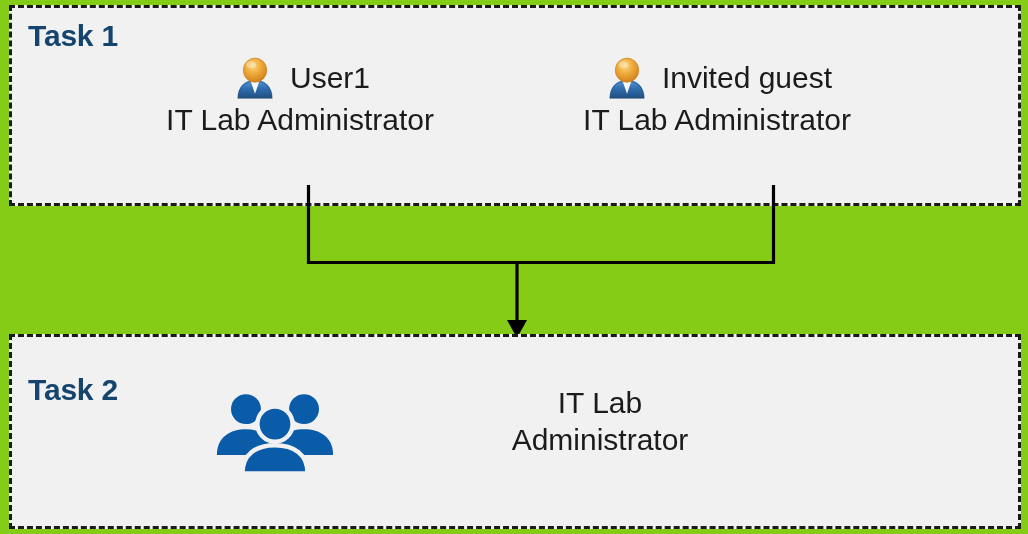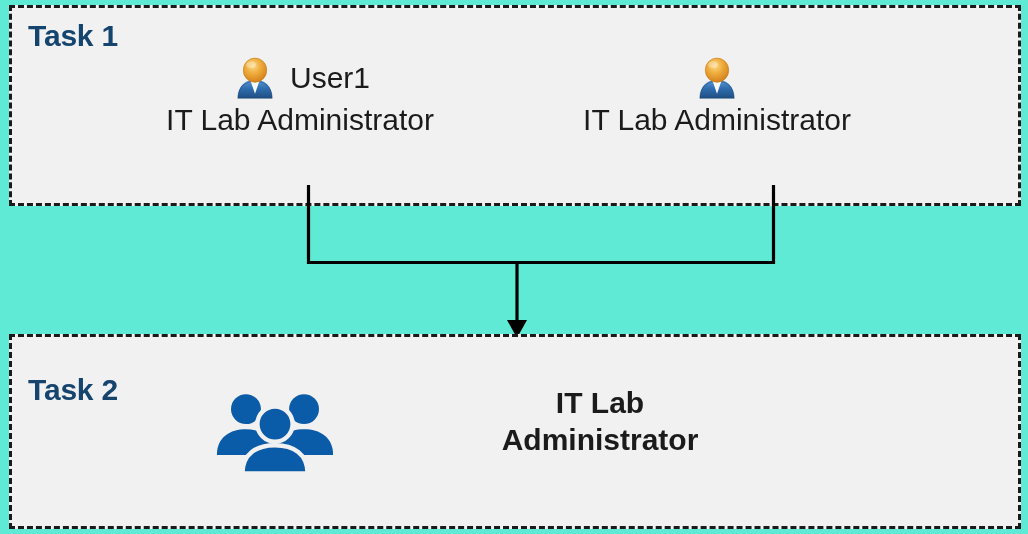--- a/index.html
+++ b/index.html
@@ -10,21 +10,21 @@
   }
   body {
     font-family: "Liberation Sans", sans-serif;
     -webkit-font-smoothing: antialiased;
   }
 
   #canvas {
     position: relative;
     width: 1028px;
     height: 534px;
-    background: #5eead4;
+    background: #84cc16;
     overflow: hidden;
   }
 
   
   .task-box {
     position: absolute;
     box-sizing: border-box;
     background: #F1F1F1;
     border: 3px dashed #1a1a1a;
   }
@@ -87,21 +87,20 @@
 
   #group-name {
     position: absolute;
     left: 400px;
     top: 385px;
     width: 400px;
     text-align: center;
     font-size: 30px;
     color: #1b1b1b;
     line-height: 1.22;
-    font-weight: bold;
   }
 
   
   #connector {
     position: absolute;
     left: 0; top: 0;
     width: 1028px;
     height: 534px;
     pointer-events: none;
   }
@@ -160,20 +159,21 @@
             <stop offset="100%" stop-color="#1F4E80"></stop>
           </linearGradient>
         </defs>
         <path d="M10 58 C10 42 20 34 32 34 C44 34 54 42 54 58 Z" fill="url(#bodyGradB)"></path>
         <path d="M10 58 C10 44 19.5 36 32 36 C44.5 36 54 44 54 58 Z" fill="none" stroke="#1B4470" stroke-width="1.1" opacity="0.55"></path>
         <path d="M26 35 L32 52 L38 35 L34.5 33.5 L32 38 L29.5 33.5 Z" fill="#F7F9FC"></path>
         <ellipse cx="32" cy="22" rx="15" ry="15.5" fill="url(#headGradB)"></ellipse>
         <ellipse cx="32" cy="22" rx="15" ry="15.5" fill="none" stroke="#C0750F" stroke-width="1" opacity="0.7"></ellipse>
         <ellipse cx="27" cy="15" rx="6.5" ry="4.5" fill="#FFFFFF" opacity="0.30"></ellipse>
       </svg>
+      <span class="user-name">Invited guest</span>
     </div>
     <div class="user-role">IT Lab Administrator</div>
   </div>
 
   <svg id="connector" viewBox="0 0 1028 534" aria-hidden="true">
 
     <path d="M308.5 185 L308.5 262.5 L773.5 262.5 L773.5 185" fill="none" stroke="#000000" stroke-width="3.2" stroke-linecap="butt" stroke-linejoin="miter"></path>
     <path d="M517 262.5 L517 326" fill="none" stroke="#000000" stroke-width="3.2"></path>
     <polygon points="507,320 527,320 517,338" fill="#000000"></polygon>
   </svg>

